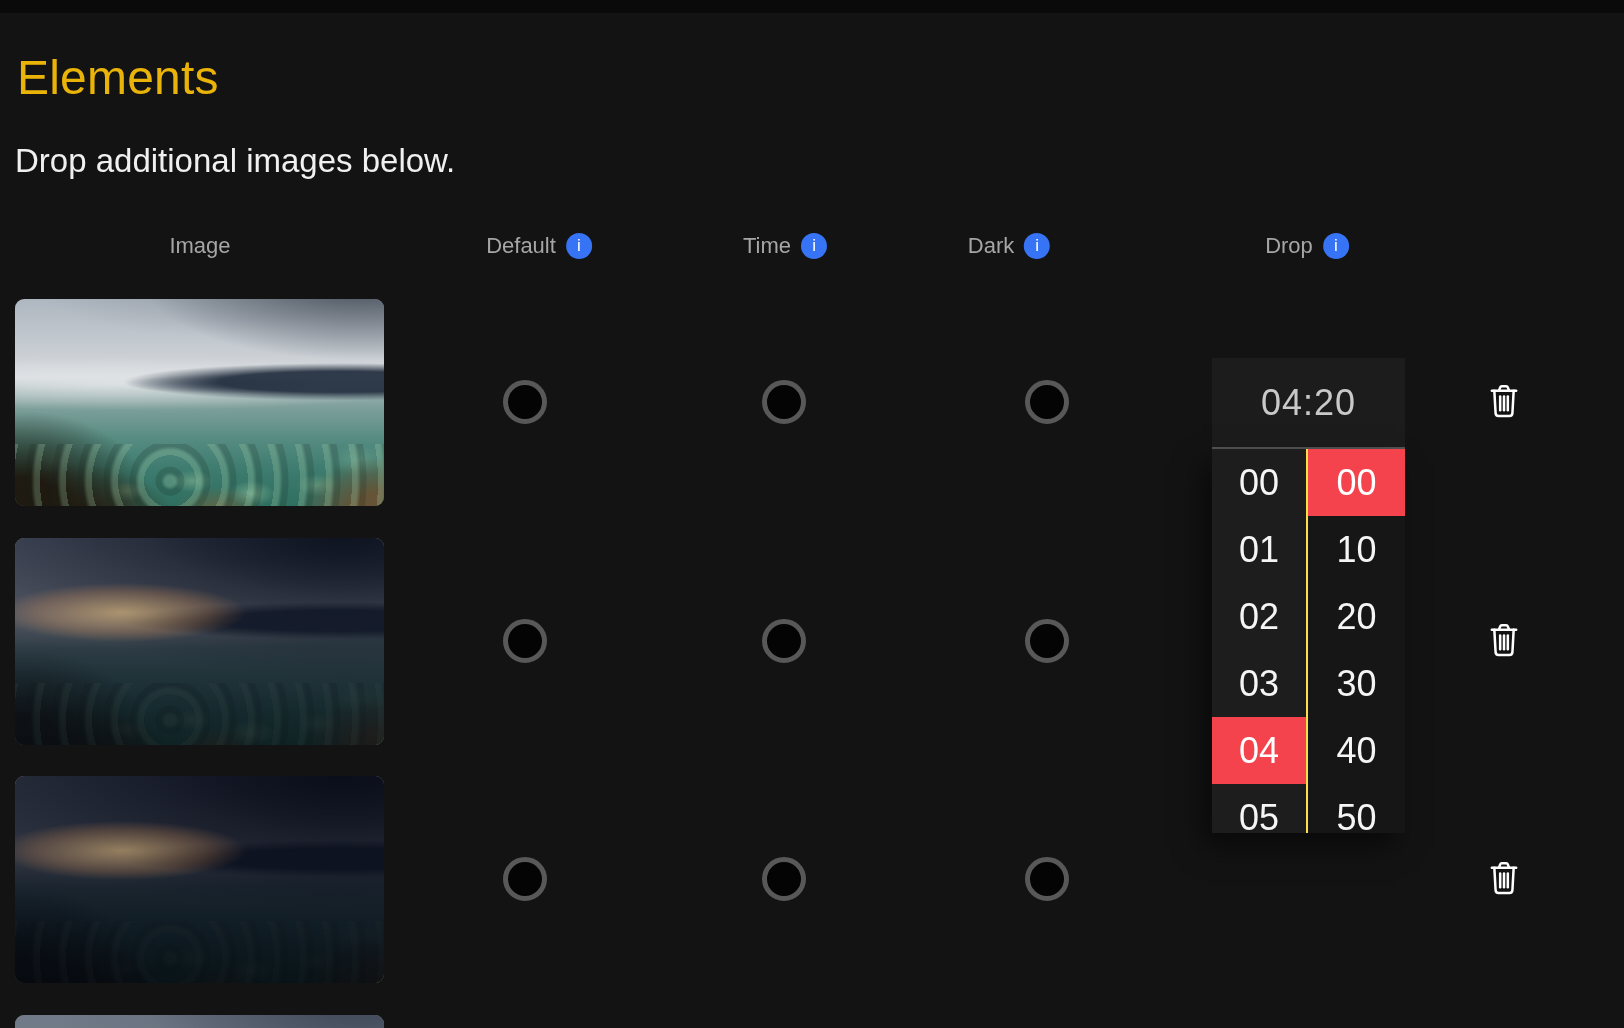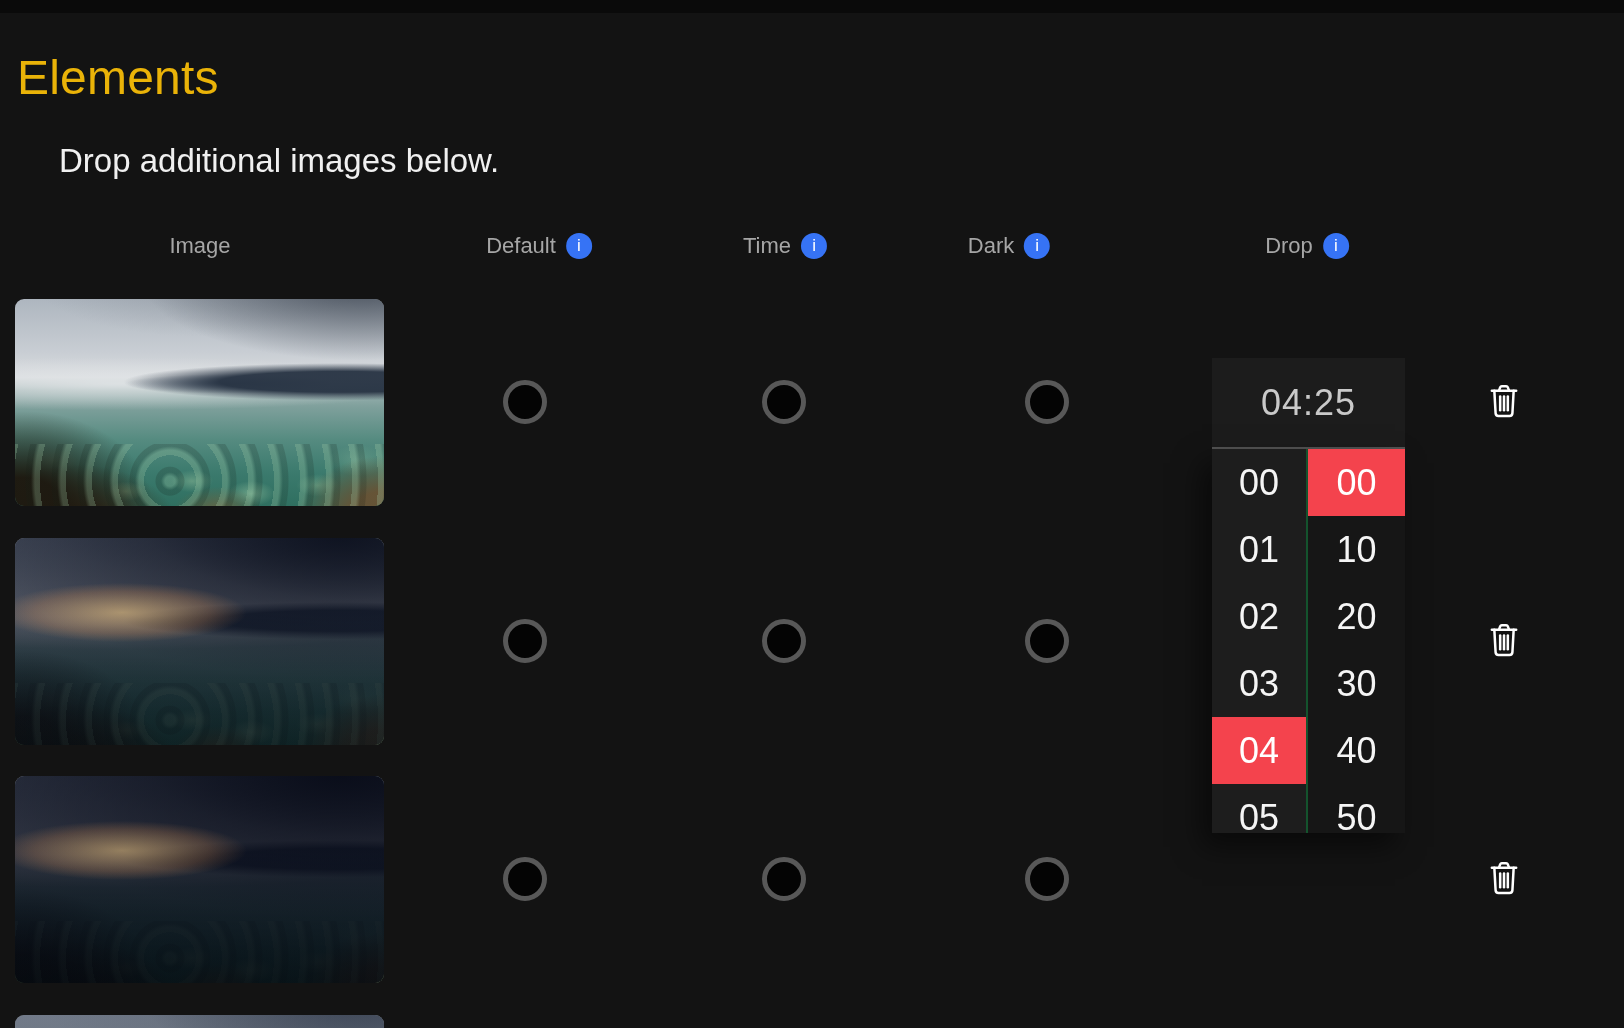--- a/index.html
+++ b/index.html
@@ -2,21 +2,21 @@
 <html><head>
 <meta charset="utf-8">
 <style>
   html,body{margin:0;padding:0;background:#121212;}
   .stage{position:relative;width:1624px;height:1028px;background:#131313;overflow:hidden;
          font-family:"Liberation Sans",sans-serif;-webkit-font-smoothing:antialiased;}
   .topstrip{position:absolute;left:0;top:0;width:1624px;height:13px;background:#0a0a0a;}
 
   .h1{position:absolute;left:17px;top:52px;font-size:48px;line-height:1.1;font-weight:500;
       color:#eab308;letter-spacing:.2px;}
-  .subtitle{position:absolute;left:15px;top:142px;font-size:33px;font-weight:400;color:#f0f0f0;margin-left:44px;}
+  .subtitle{position:absolute;left:15px;top:142px;font-size:33px;font-weight:400;color:#f0f0f0;}
 
   .colhead{position:absolute;top:233px;transform:translateX(-50%);display:flex;align-items:center;
            gap:10px;font-size:22px;color:#a6a6a6;white-space:nowrap;}
   .infodot{width:26px;height:26px;border-radius:50%;background:#3673F5;color:#fff;display:flex;
            align-items:center;justify-content:center;font-size:17px;font-weight:500;flex:0 0 auto;}
 
   
   .thumb{position:absolute;left:15px;width:369px;height:207px;border-radius:9px;overflow:hidden;}
   .photo{position:absolute;inset:0;
     background:
@@ -53,21 +53,21 @@
 
   
   .radio{position:absolute;width:44px;height:44px;border-radius:50%;border:5px solid #585858;
          background:#040404;box-sizing:border-box;transform:translate(-50%,-50%);cursor:pointer;}
 
   
   .time-input{position:absolute;left:1212px;width:193px;height:89px;background:#1c1c1c;
       border-bottom:2px solid #535353;box-sizing:content-box;display:flex;align-items:center;
       justify-content:center;font-size:36px;color:#c9c9c9;letter-spacing:1px;}
   .dropdown{position:absolute;left:1212px;top:449px;width:193px;height:384px;display:flex;
-      overflow:hidden;background:#14532d;box-shadow:-10px 14px 26px rgba(0,0,0,.5);}
+      overflow:hidden;background:#fde047;box-shadow:-10px 14px 26px rgba(0,0,0,.5);}
   .ddcol{display:flex;flex-direction:column;}
   .ddcol.hours{width:94px;background:#1d1d1d;margin-right:2px;}
   .ddcol.mins{width:97px;background:#161616;}
   .ddcell{height:67px;flex:0 0 67px;display:flex;align-items:center;justify-content:center;
       font-size:36px;color:#f5f5f5;cursor:pointer;}
   .ddcell.sel{background:#F4434D;color:#ffffff;}
 
   
   .trash{position:absolute;transform:translate(-50%,-50%);width:44px;height:50px;background:none;
          border:none;padding:0;cursor:pointer;display:flex;align-items:center;justify-content:center;}
@@ -110,21 +110,21 @@
       </span>
   </div>
 
   <div class="thumb" style="top:299px">
     <div class="photo"></div>
     <div class="stones"></div>
   </div>
   <div class="radio" style="left:525px;top:402px"></div>
   <div class="radio" style="left:784px;top:402px"></div>
   <div class="radio" style="left:1047px;top:402px"></div>
-  <div class="time-input" style="top:358px">04:25</div>
+  <div class="time-input" style="top:358px">04:20</div>
   <button class="trash" style="left:1504px;top:402px">
     <span>
       <svg viewBox="0 0 24 24" width="40" height="46" fill="none" stroke="#ffffff" stroke-width="1.5" stroke-linecap="round" stroke-linejoin="round">
         <path d="M9.1 4.9 L9.7 3.2 Q9.95 2.5 10.7 2.5 L13.3 2.5 Q14.05 2.5 14.3 3.2 L14.9 4.9"></path>
         <path d="M4.7 5.2 L19.3 5.2"></path>
         <path d="M6.2 5.2 L6.95 18.7 Q7.05 20.4 8.7 20.4 L15.3 20.4 Q16.95 20.4 17.05 18.7 L17.8 5.2"></path>
         <path d="M9.7 8.7 L9.7 16.9"></path>
           <path d="M12 8.7 L12 16.9"></path>
           <path d="M14.3 8.7 L14.3 16.9"></path>
       </svg>

